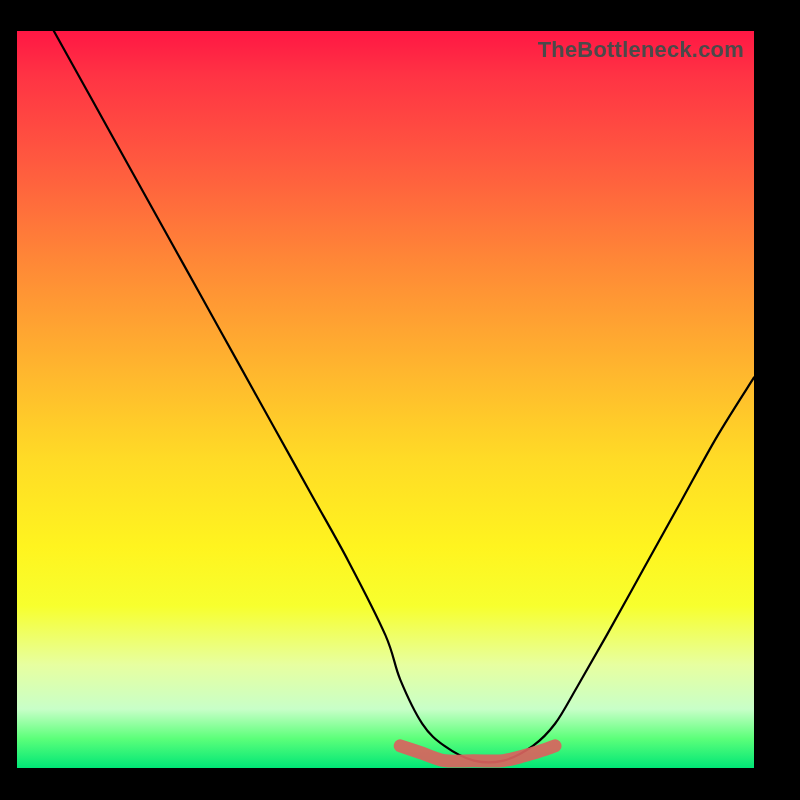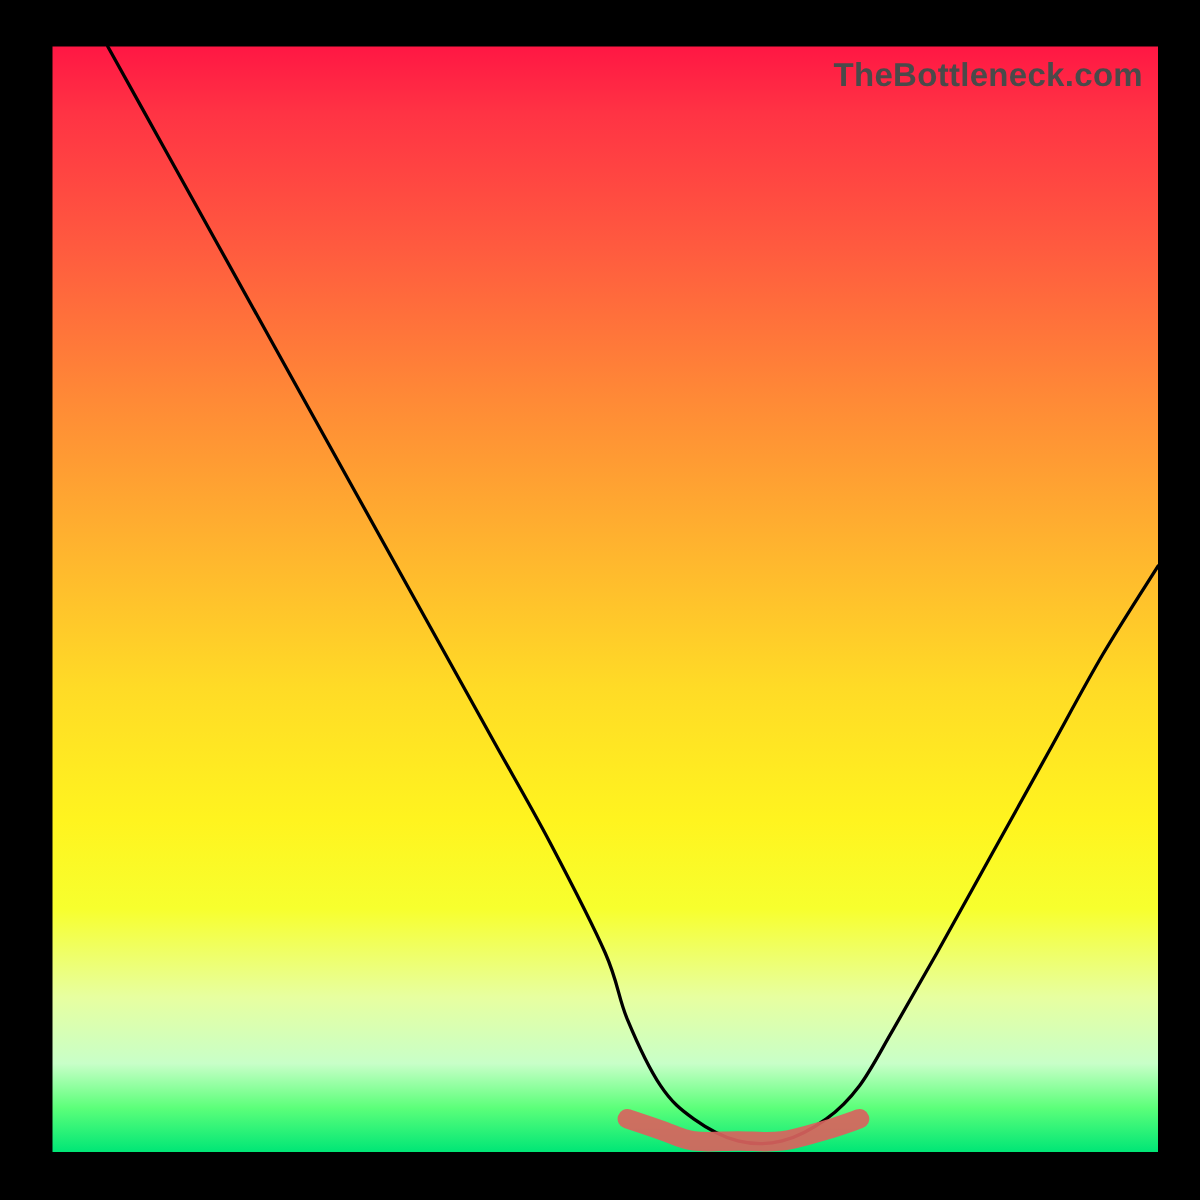--- a/index.html
+++ b/index.html
@@ -12,21 +12,21 @@
     font-family: Arial, Helvetica, sans-serif;
   }
   .frame {
     position: relative;
     width: 800px;
     height: 800px;
     background: #000;
   }
   .plot-area {
     position: absolute;
-    left: 35px;
+    left: 17px;
     top: 31px;
     width: 737px;
     height: 737px;
     background: linear-gradient(to bottom,
       #ff1744 0%,
       #ff3344 6%,
       #ff5a3f 18%,
       #ff8a36 32%,
       #ffb62e 46%,
       #ffdb26 58%,

